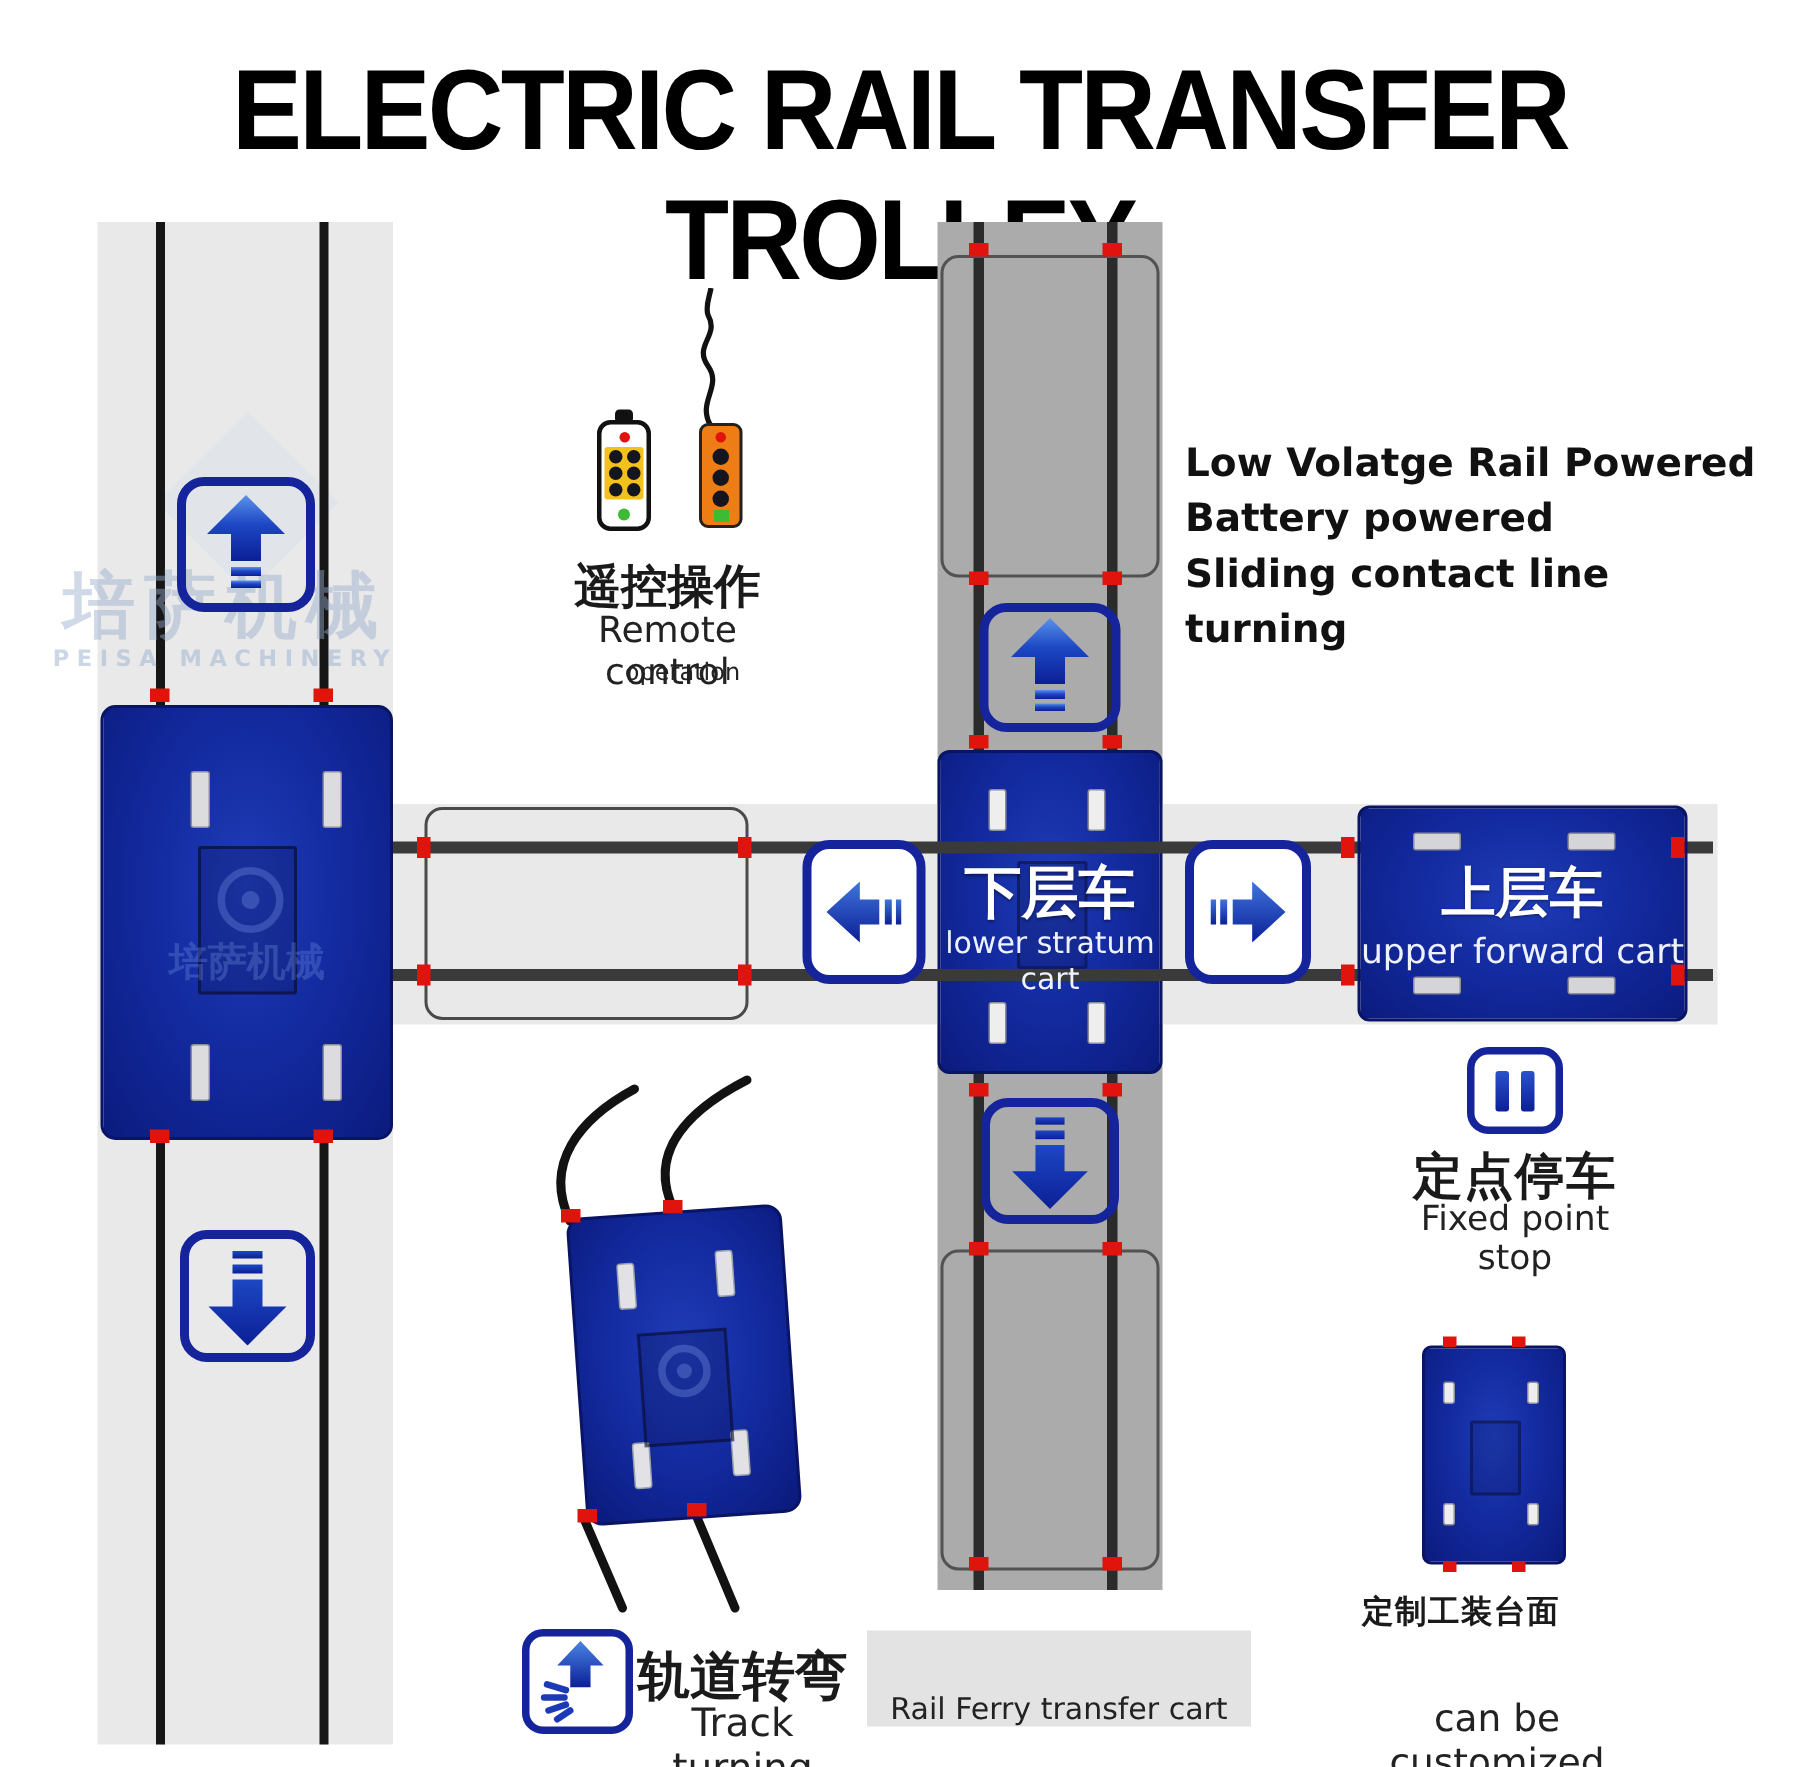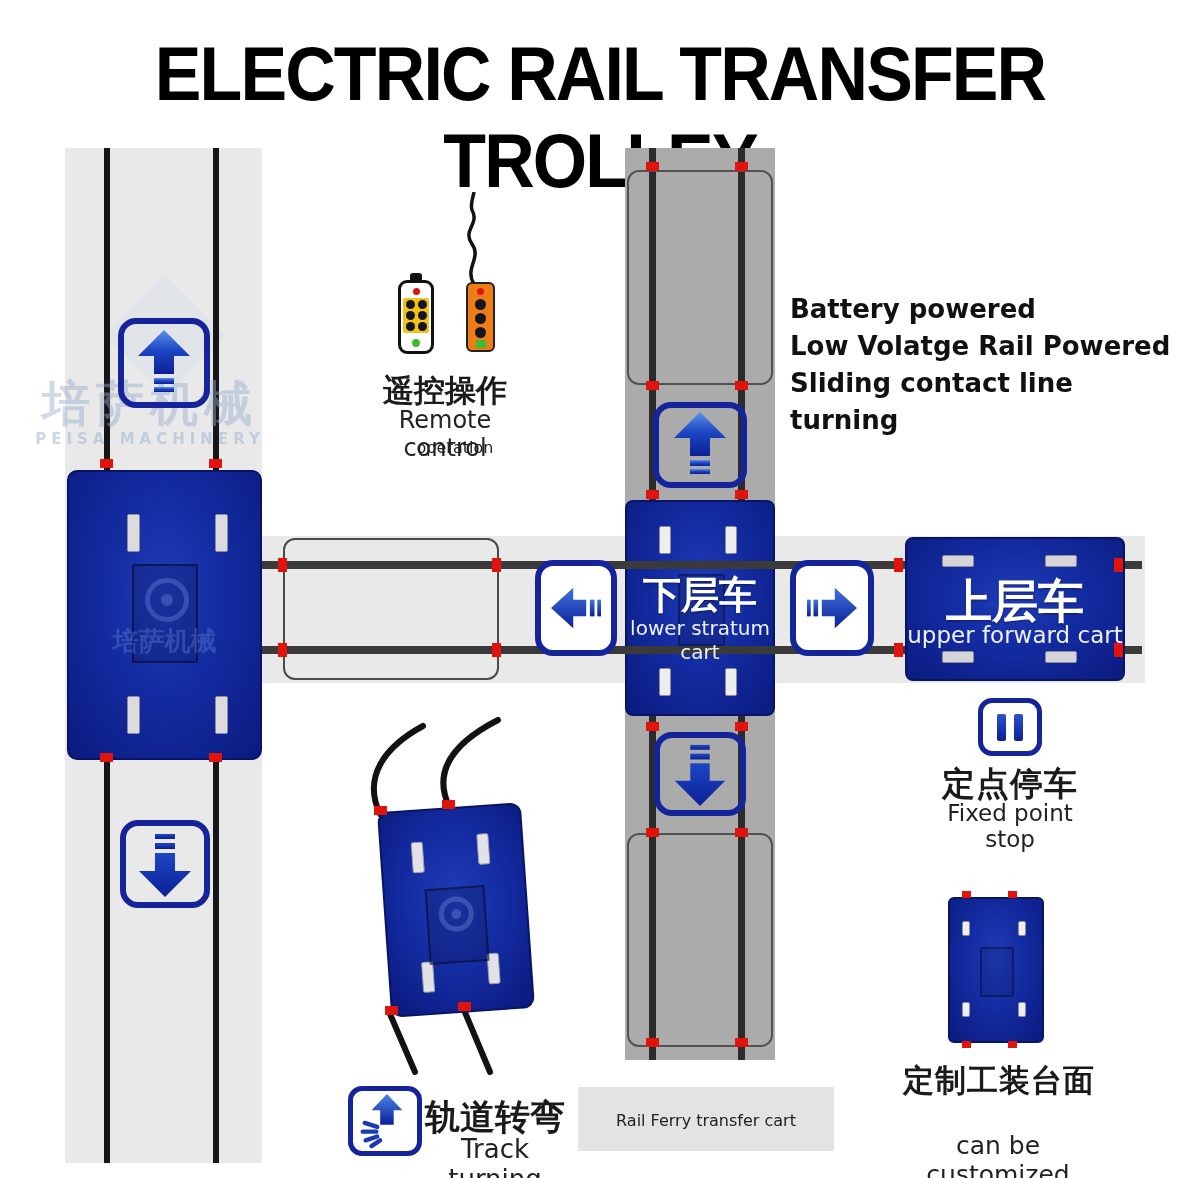--- a/index.html
+++ b/index.html
@@ -183,22 +183,22 @@
   </div>
 
   <div class="rm-v" style="left:646px;top:828px"></div>
   <div class="rm-v" style="left:735px;top:828px"></div>
   <div class="cn abs ctr" style="left:625px;top:840px;width:150px;font-size:35px">后退</div>
   <div class="en abs ctr" style="left:625px;top:878px;width:150px;font-size:25px">back off</div>
   <div class="rm-v" style="left:646px;top:1038px"></div>
   <div class="rm-v" style="left:735px;top:1038px"></div>
 
   <div class="abs" style="left:790px;top:291px;width:400px">
+    <div class="ps-line">Low Volatge Rail Powered</div>
     <div class="ps-line">Battery powered</div>
-    <div class="ps-line">Low Volatge Rail Powered</div>
     <div class="ps-line">Sliding contact line turning</div>
   </div>
 
   <div class="track" style="left:262px;top:536px;width:883px;height:147px;background:#e9e9e9"></div>
   <div class="seg" style="left:283px;top:538px;width:216px;height:142px;border-color:#4a4a4a"></div>
   <div class="rail-h" style="left:262px;top:561px;width:880px;height:8px"></div>
   <div class="rail-h" style="left:262px;top:646px;width:880px;height:8px"></div>
   <div class="rm-h" style="left:278px;top:558px"></div>
   <div class="rm-h" style="left:278px;top:643px"></div>
   <div class="rm-h" style="left:492px;top:558px"></div>
@@ -233,21 +233,21 @@
   </div>
 
   <div class="rm-h" style="left:894px;top:558px"></div>
   <div class="rm-h" style="left:894px;top:643px"></div>
   <div class="cart" style="left:905px;top:537px;width:220px;height:144px;border-radius:8px;z-index:5">
     <div class="slot-h" style="left:35px;top:16px;width:32px;height:12px"></div>
     <div class="slot-h" style="left:138px;top:16px;width:32px;height:12px"></div>
     <div class="slot-h" style="left:35px;top:112px;width:32px;height:12px"></div>
     <div class="slot-h" style="left:138px;top:112px;width:32px;height:12px"></div>
   </div>
-  <div class="cart-cn" style="left:905px;top:571px;width:220px;font-size:46px">上层车</div>
+  <div class="cart-cn" style="left:905px;top:571px;width:220px;font-size:36px">上层车</div>
   <div class="cart-en" style="left:905px;top:622px;width:220px;font-size:23px">upper forward cart</div>
   <div class="rm-h" style="left:1114px;top:558px"></div>
   <div class="rm-h" style="left:1114px;top:643px"></div>
 
   <div class="iconbox white" style="left:978px;top:698px;width:64px;height:58px;border-width:5px;border-radius:14px">
     <div class="pbar"></div>
     <div class="pbar"></div>
   </div>
   <div class="cn abs ctr" style="left:930px;top:762px;width:160px;font-size:33px;letter-spacing:1px">定点停车</div>
   <div class="en abs ctr" style="left:930px;top:800px;width:160px;font-size:23px">Fixed point stop</div>
@@ -300,30 +300,30 @@
         <line x1="21" y1="41" x2="7" y2="41"></line>
         <line x1="22" y1="46" x2="10" y2="50"></line>
         <line x1="25" y1="50" x2="16" y2="56"></line>
       </g>
     </svg>
   </div>
   <div class="cn abs ctr" style="left:420px;top:1094px;width:150px;font-size:35px">轨道转弯</div>
   <div class="en abs ctr" style="left:420px;top:1134px;width:150px;font-size:26px">Track turning</div>
 
   <div class="abs" style="left:578px;top:1087px;width:256px;height:64px;background:#e3e3e3;z-index:1">
-    <div class="en ctr" style="position:absolute;left:0;top:24px;width:100%;font-size:16px">Rail Ferry transfer cart</div>
+    <div class="en ctr" style="position:absolute;left:0;top:40px;width:100%;font-size:20px">Rail Ferry transfer cart</div>
   </div>
 
   <div class="abs" style="left:962px;top:891px;width:9px;height:7px;background:#e0140c;z-index:4"></div>
   <div class="abs" style="left:1008px;top:891px;width:9px;height:7px;background:#e0140c;z-index:4"></div>
   <div class="cart" style="left:948px;top:897px;width:96px;height:146px;border-radius:6px">
     <div class="slot-v" style="left:12px;top:22px;width:8px;height:15px;background:#eee"></div>
     <div class="slot-v" style="left:68px;top:22px;width:8px;height:15px;background:#eee"></div>
     <div class="slot-v" style="left:12px;top:103px;width:8px;height:15px;background:#eee"></div>
     <div class="slot-v" style="left:68px;top:103px;width:8px;height:15px;background:#eee"></div>
     <div class="innerrect" style="left:30px;top:48px;width:34px;height:50px;border-color:rgba(8,10,40,.45);background:rgba(4,8,44,.12)"></div>
   </div>
   <div class="abs" style="left:962px;top:1041px;width:9px;height:7px;background:#e0140c;z-index:4"></div>
   <div class="abs" style="left:1008px;top:1041px;width:9px;height:7px;background:#e0140c;z-index:4"></div>
-  <div class="cn abs ctr" style="left:899px;top:1060px;width:200px;font-size:31px;letter-spacing:1px">定制工装台面</div>
+  <div class="cn abs ctr" style="left:874px;top:1060px;width:200px;font-size:21px;letter-spacing:1px">定制工装台面</div>
   <div class="en abs ctr" style="left:898px;top:1131px;width:200px;font-size:25px">can be customized</div>
 
 </div>
 
 </body></html>

